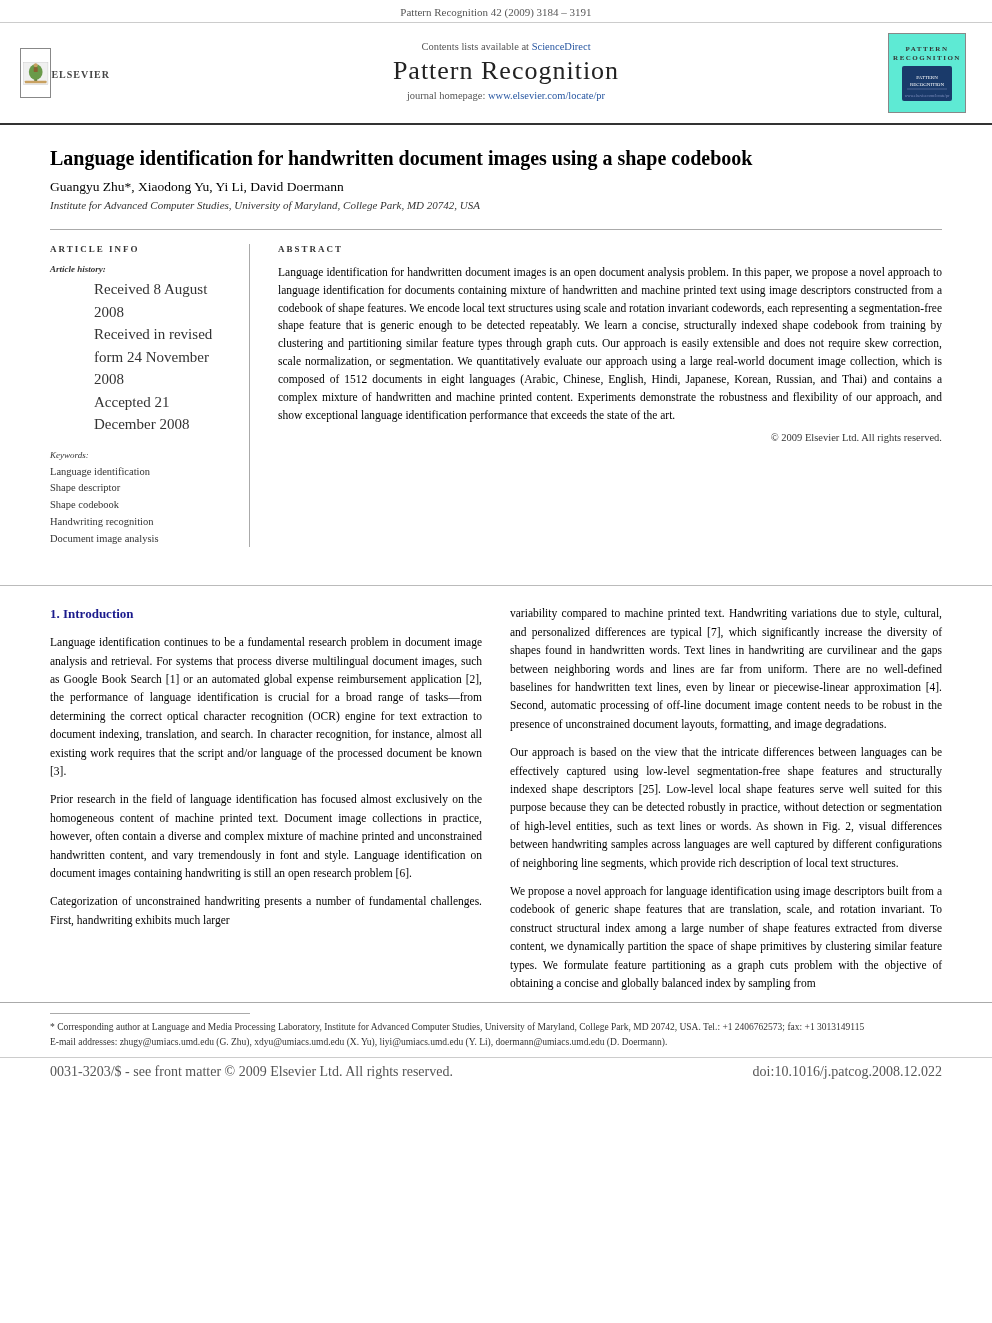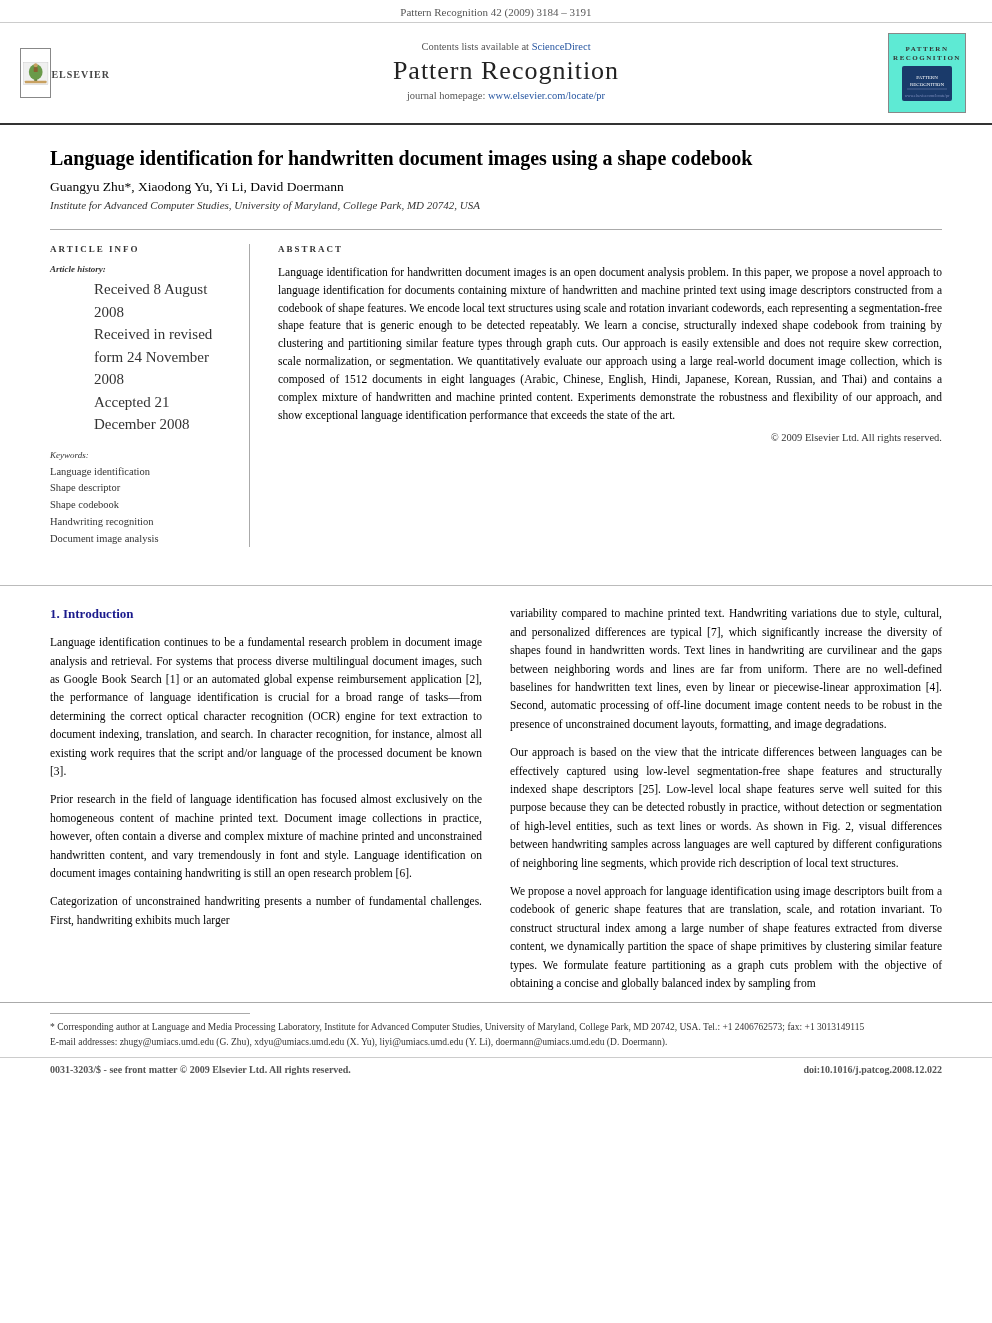--- a/index.html
+++ b/index.html
@@ -252,26 +252,25 @@
       color: #333;
       line-height: 1.6;
     }
 
     .footnote-star {
       font-size: 9.5px;
     }
 
     .bottom-bar {
       padding: 6px 50px;
-      font-size: 10px;
+      font-size: 14px;
       color: #555;
       border-top: 1px solid #ccc;
       display: flex;
       justify-content: space-between;
-      font-weight: bold;
     }
   </style>
 </head>
 <body>
 
 <div class="top-bar">
   <span>Pattern Recognition 42 (2009) 3184 – 3191</span>
 </div>
 
 <div class="journal-header">

